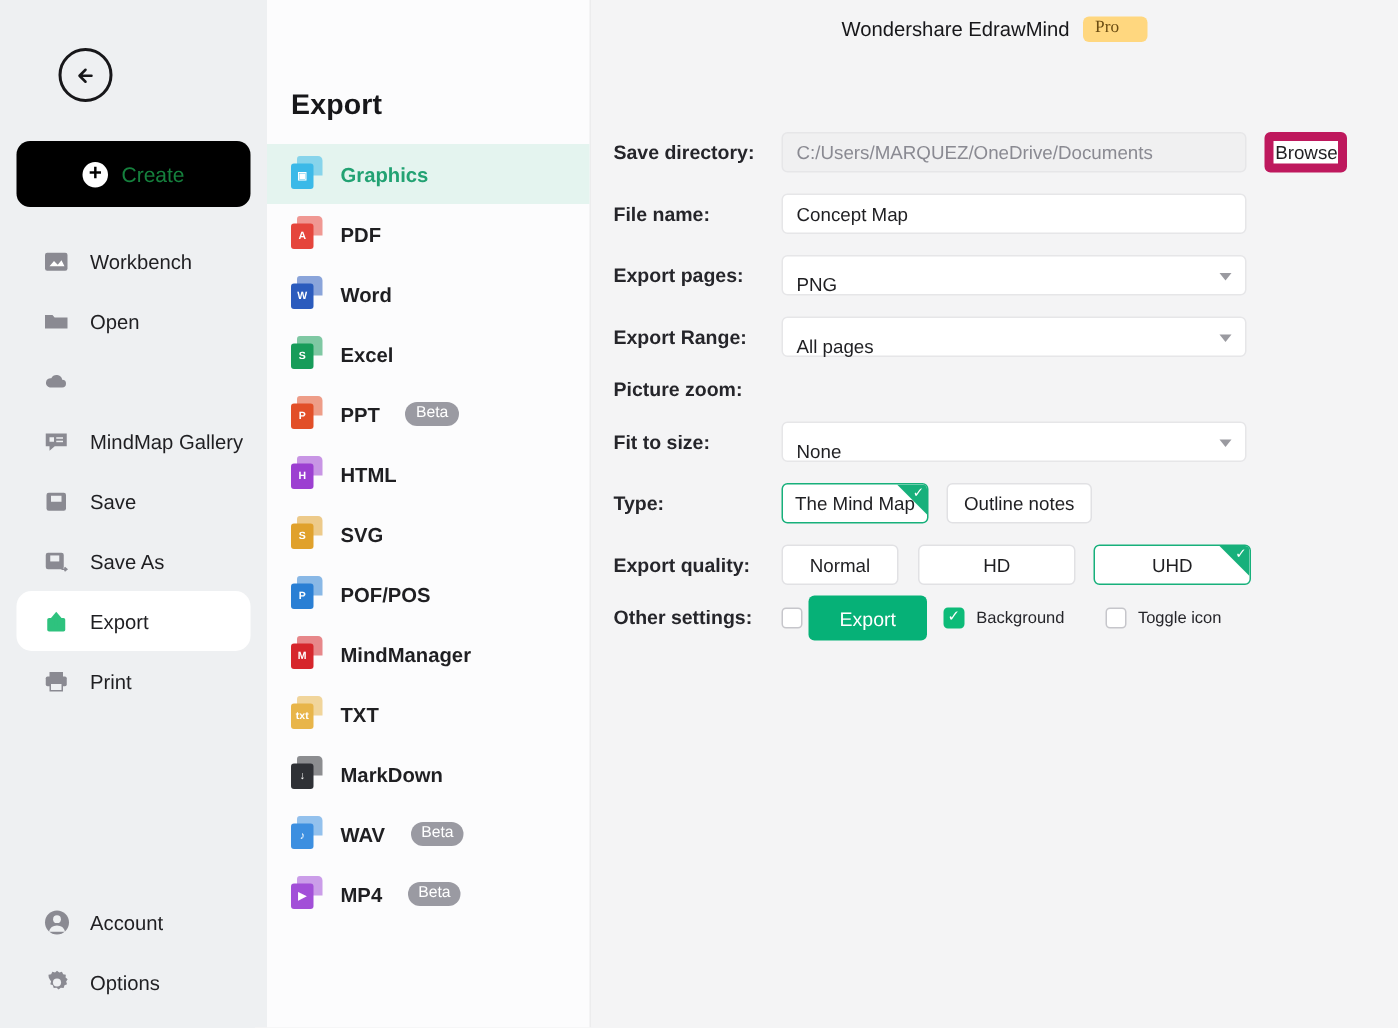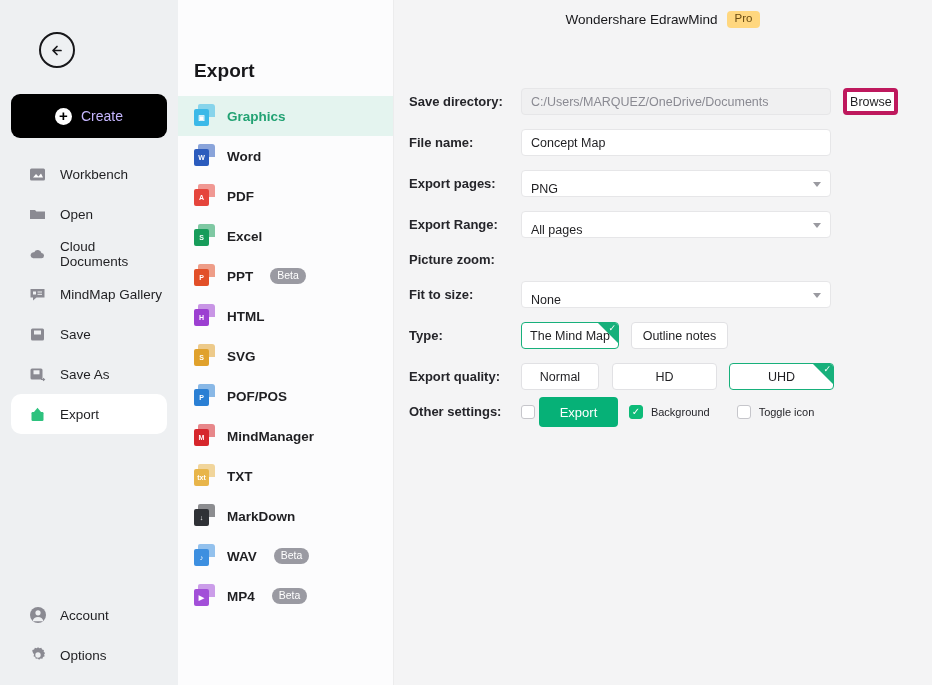--- a/index.html
+++ b/index.html
@@ -37,21 +37,21 @@
     gap: 9px;
     cursor: pointer;
   }
   .create-plus {
     width: 17px; height: 17px; border-radius: 50%;
     background: #fff; color: #000;
     display: flex; align-items: center; justify-content: center;
     font-size: 15px; line-height: 1; font-weight: 700;
     padding-bottom: 1px;
   }
-  .create-label { color: #c4b5fd; font-size: 14px; }
+  .create-label { color: #15803d; font-size: 14px; }
 
   .nav { margin-top: 16px; }
   .nav-item {
     height: 40px; margin: 0 11px;
     display: flex; align-items: center;
     padding-left: 17px; gap: 13px;
     border-radius: 10px;
     cursor: pointer;
   }
   .nav-item.active { background: #ffffff; }
@@ -100,46 +100,46 @@
   
   .right { flex: 1; height: 685px; background: #f4f4f5; position: relative; }
   .apptitle {
     position: absolute; top: 11px; left: 0; width: 100%;
     display: flex; align-items: center; justify-content: center; gap: 9px;
   }
   .apptitle-text { font-size: 13.5px; color: #17171a; }
   .pro-badge {
     background: #ffd77f; color: #6b4c12;
     font-size: 11.5px; border-radius: 4px;
-    padding: 2px 8px 3px 8px; line-height: 1;
+    padding: 2px 19px 3px 8px; line-height: 1; font-family: Liberation Serif, serif;
   }
 
   .form { position: absolute; top: 88px; left: 15px; right: 0; }
   .row { display: flex; align-items: center; margin-bottom: 14px; }
   .lbl { width: 112px; flex: 0 0 112px; font-size: 13px; color: #25252a; font-weight: bold; }
   .ctl { position: relative; }
 
   .txtinput {
     width: 310px; height: 27px;
     background: #fff; border: 1px solid #e6e6e8;
     border-radius: 4px; font-size: 12.5px; color: #1f1f22;
     padding: 0 9px; font-family: "Liberation Sans", sans-serif;
     outline: none;
   }
   .txtinput.readonly { background: #f0f0f1; color: #8a8a92; border-color: #e6e6e8; }
   .browse-btn {
     margin-left: 8px; width: 55px; height: 27px;
-    background: #fff; border: 4px solid #be185d; border-radius: 4px;
+    background: #fff; border: 6px solid #be185d; border-radius: 4px;
     font-size: 12.5px; color: #1f1f22; cursor: pointer;
     font-family: "Liberation Sans", sans-serif;
   }
   .selbox {
     width: 310px; height: 27px;
     background: #fff; border: 1px solid #e6e6e8; border-radius: 4px;
-    display: flex; align-items: flex-end; padding: 0 9px;
+    display: flex; align-items: flex-start; padding: 12px 9px;
     font-size: 12.5px; color: #1f1f22; cursor: pointer;
     position: relative;
   }
   .caret {
     position: absolute; right: 9px; top: 50%; margin-top: -2px;
     width: 0; height: 0;
     border-left: 4.5px solid transparent;
     border-right: 4.5px solid transparent;
     border-top: 5px solid #9a9aa0;
   }
@@ -225,21 +225,20 @@
             </svg>
         </span>
         <span class="nav-label">Open</span>
       </div>
       <div class="nav-item">
         <span class="nav-ico">
           <svg width="17" height="17" viewBox="0 0 17 17">
               <path d="M4.2 12.3h8.1a2.6 2.6 0 0 0 .2-5.2 3.9 3.9 0 0 0-7.3-.9 2.9 2.9 0 0 0-1 6.1z" fill="#8a8a92"></path>
             </svg>
         </span>
-        <span class="nav-label">Cloud Documents</span>
       </div>
       <div class="nav-item">
         <span class="nav-ico">
           <svg width="17" height="17" viewBox="0 0 17 17">
               <path d="M1.5 3h14v8.5h-8l-3.5 3v-3h-2.5z" fill="#8a8a92"></path>
               <rect x="4" y="5.5" width="3" height="3" fill="#eef0f2"></rect>
               <rect x="8.5" y="5.5" width="4.5" height="1" fill="#eef0f2"></rect>
               <rect x="8.5" y="7.8" width="4.5" height="1" fill="#eef0f2"></rect>
             </svg>
         </span>
@@ -267,20 +266,30 @@
       <div class="nav-item active">
         <span class="nav-ico">
           <svg width="17" height="17" viewBox="0 0 17 17">
               <rect x="2.5" y="6" width="12" height="9" rx="1.2" fill="#2ec27e"></rect>
               <path d="M8.5 1.8 L12 6 H5z" fill="#2ec27e"></path>
               <rect x="7.4" y="4.5" width="2.2" height="6.5" fill="#2ec27e"></rect>
             </svg>
         </span>
         <span class="nav-label">Export</span>
       </div>
+      <div class="nav-item">
+        <span class="nav-ico">
+          <svg width="17" height="17" viewBox="0 0 17 17">
+              <rect x="4" y="2" width="9" height="3.5" fill="#8a8a92"></rect>
+              <rect x="1.5" y="5" width="14" height="6.5" rx="1.2" fill="#8a8a92"></rect>
+              <rect x="4.5" y="9.5" width="8" height="5" fill="#eef0f2" stroke="#8a8a92" stroke-width="1"></rect>
+            </svg>
+        </span>
+        <span class="nav-label">Print</span>
+      </div>
     </div>
 
     <div class="nav-bottom">
       <div class="nav-item">
         <span class="nav-ico">
           <svg width="18" height="18" viewBox="0 0 18 18">
               <circle cx="9" cy="9" r="8" fill="#8a8a92"></circle>
               <circle cx="9" cy="6.8" r="2.6" fill="#eef0f2"></circle>
               <path d="M3.6 15.2a5.6 5.6 0 0 1 10.8 0z" fill="#eef0f2"></path>
             </svg>
@@ -304,31 +313,31 @@
     <div class="fmt-list" id="fmt-list">
         <div class="fmt-item active">
           <span class="ficon">
             <span class="pg" style="background: rgb(59, 185, 232);"></span>
             <span class="bd" style="background: rgb(59, 185, 232);">▣</span>
           </span>
           <span class="fmt-label">Graphics</span>
         </div>
         <div class="fmt-item">
           <span class="ficon">
+            <span class="pg" style="background: rgb(229, 69, 60);"></span>
+            <span class="bd" style="background: rgb(229, 69, 60);">A</span>
+          </span>
+          <span class="fmt-label">PDF</span>
+        </div>
+        <div class="fmt-item">
+          <span class="ficon">
             <span class="pg" style="background: rgb(43, 91, 189);"></span>
             <span class="bd" style="background: rgb(43, 91, 189);">W</span>
           </span>
           <span class="fmt-label">Word</span>
-        </div>
-        <div class="fmt-item">
-          <span class="ficon">
-            <span class="pg" style="background: rgb(229, 69, 60);"></span>
-            <span class="bd" style="background: rgb(229, 69, 60);">A</span>
-          </span>
-          <span class="fmt-label">PDF</span>
         </div>
         <div class="fmt-item">
           <span class="ficon">
             <span class="pg" style="background: rgb(23, 156, 90);"></span>
             <span class="bd" style="background: rgb(23, 156, 90);">S</span>
           </span>
           <span class="fmt-label">Excel</span>
         </div>
         <div class="fmt-item">
           <span class="ficon">

